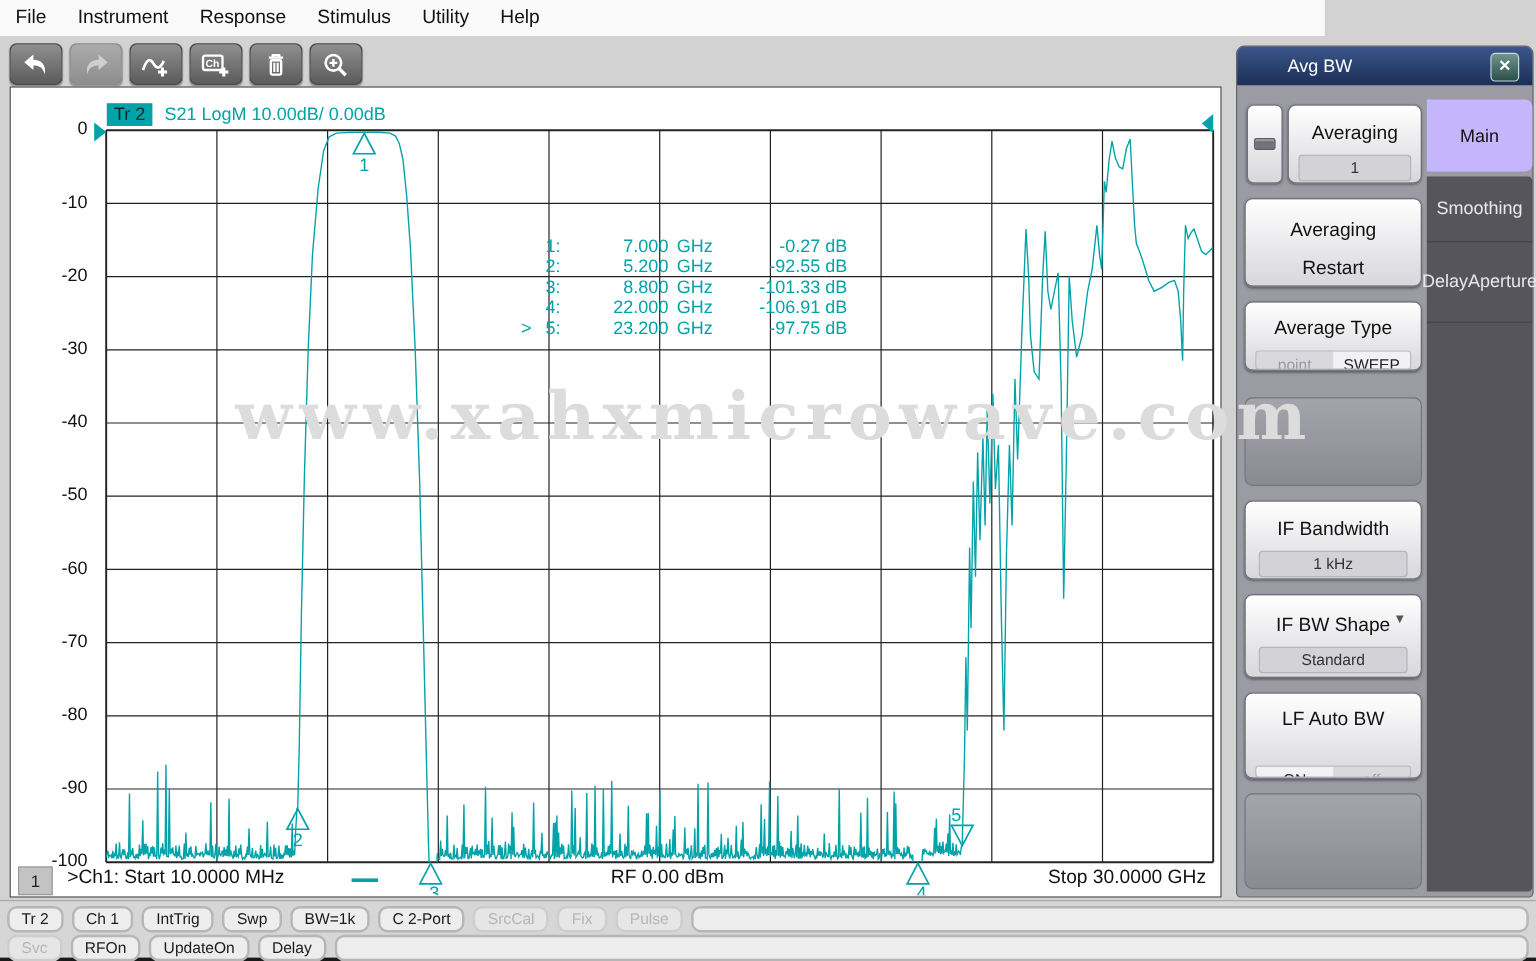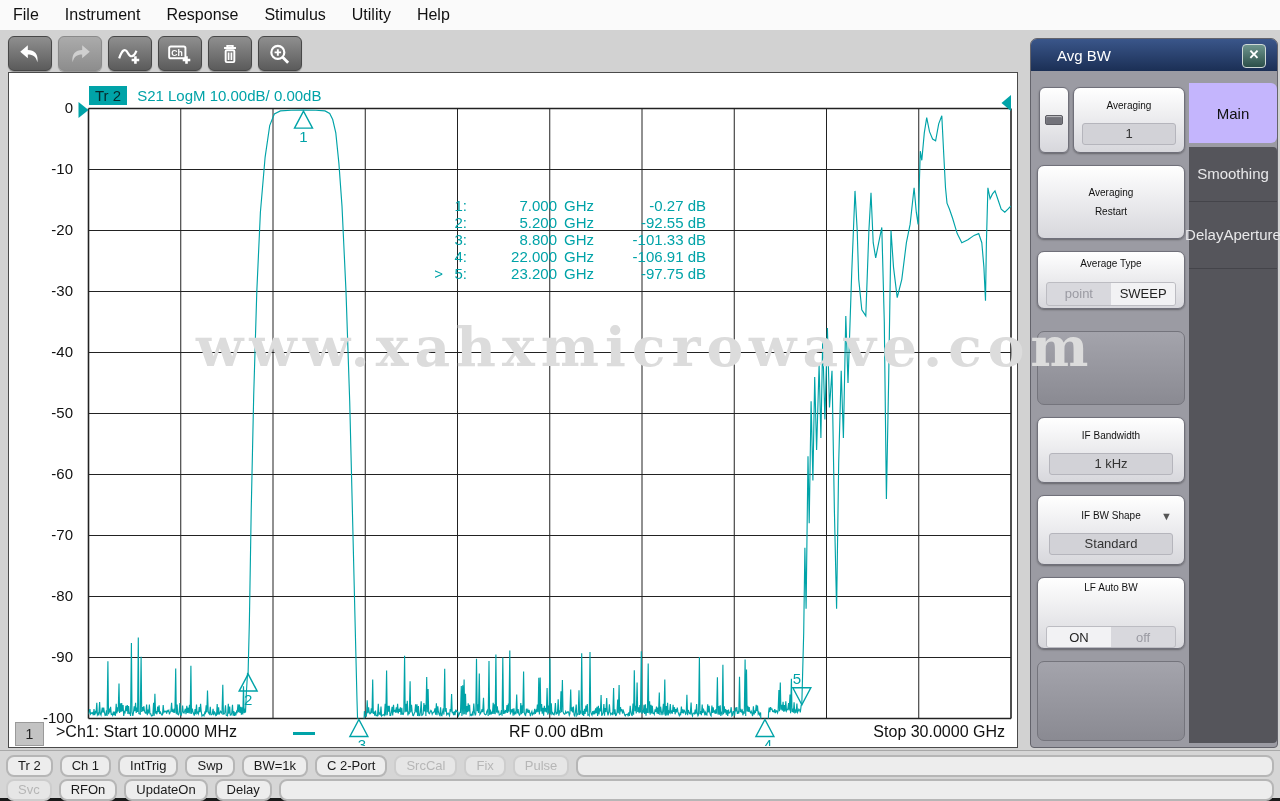--- a/index.html
+++ b/index.html
@@ -1,19 +1,19 @@
 <!DOCTYPE html>
 <html><head>
 <meta charset="utf-8">
 <style>
   html,body{margin:0;padding:0;}
   #app{position:relative;width:1280px;height:801px;background:#d2d2d2;overflow:hidden;
        font-family:"Liberation Sans",sans-serif;-webkit-font-smoothing:antialiased;}
   
-  .menubar{position:absolute;left:0;top:0;width:1280px;height:30px;background:#fafafa;
+  .menubar{position:absolute;left:0;top:0;width:1104px;height:30px;background:#fafafa;
            display:flex;align-items:center;border-bottom:1px solid #e0e0e0;}
   .menubar .mitem{padding:0 13px;font-size:16px;color:#111;cursor:default;}
   
   .toolbar{position:absolute;left:0;top:30px;width:1280px;height:42px;background:#d2d2d2;}
   .tbtn{position:absolute;top:6px;width:42px;height:33px;border-radius:6px;
         background:linear-gradient(#8f8f8f,#5b5b5b);border:1px solid #474747;
         box-shadow:0 1px 1px rgba(0,0,0,.3);display:flex;align-items:center;justify-content:center;}
   .tbtn.disabled{background:linear-gradient(#ababab,#8d8d8d);border-color:#8a8a8a;}
   .tbtn svg{display:block;}
   
@@ -40,29 +40,29 @@
   .stop-label{position:absolute;right:10px;top:2px;}
   
   .watermark{position:absolute;left:196px;top:314px;z-index:40;pointer-events:none;
              font-family:"DejaVu Serif",serif;font-weight:bold;font-size:55px;letter-spacing:6px;
              color:#dcdcdc;white-space:nowrap;}
   
   .panel{position:absolute;left:1030px;top:38px;width:248px;height:710px;background:#9b9ba3;
          border:1px solid #63636b;border-radius:7px 7px 4px 4px;box-sizing:border-box;z-index:30;}
   .panel-title{position:absolute;left:0;top:0;width:100%;height:32px;border-radius:6px 6px 0 0;
                background:linear-gradient(#3a568a,#1b2f55);display:flex;align-items:center;}
-  .panel-title-text{color:#fff;font-size:15px;padding-left:26px;}
+  .panel-title-text{color:#fff;font-size:15px;padding-left:42px;}
   .panel-close{position:absolute;right:11px;top:5px;width:22px;height:22px;border-radius:4px;
                background:linear-gradient(#6e958e,#2c4f49);border:1px solid #cfd9d7;
                color:#fff;font-size:13px;font-weight:bold;text-align:center;line-height:20px;}
   .pbtn{position:absolute;left:42px;width:112px;border-radius:7px;border:1px solid #70707a;
         background:linear-gradient(#ffffff,#d7d7dc);box-shadow:0 1px 2px rgba(0,0,0,.35);
         display:flex;flex-direction:column;align-items:center;justify-content:center;box-sizing:border-box;}
   .pbtn.wide{left:6px;width:148px;}
-  .pbtn .blabel{font-size:10px;color:#111;text-align:left;line-height:19px;}
+  .pbtn .blabel{font-size:16px;color:#111;text-align:left;line-height:19px;margin-top:12px;}
   .pbtn .bvalue{margin-top:8px;width:84%;height:20px;background:#d2d2d7;border:1px solid #b5b5bc;
                 border-radius:3px;font-size:13px;color:#333;text-align:center;line-height:20px;}
   .pbtn.disabled{background:linear-gradient(#a4a4ac,#8a8a92);border-color:#74747c;box-shadow:none;}
   .seg{margin-top:9px;width:88%;height:22px;background:#d8d8dd;border:1px solid #bcbcc2;border-radius:3px;
        display:flex;overflow:hidden;}
   .seg .on{flex:1;background:#f2f2f4;color:#222;font-size:13px;text-align:center;line-height:22px;}
   .seg .off{flex:1;background:transparent;color:#9a9aa2;font-size:13px;text-align:center;line-height:22px;}
   .toggle-btn{position:absolute;left:8px;width:30px;border-radius:6px;border:1px solid #70707a;
               background:linear-gradient(#ffffff,#d7d7dc);box-shadow:0 1px 2px rgba(0,0,0,.35);
               display:flex;align-items:center;justify-content:center;box-sizing:border-box;}

